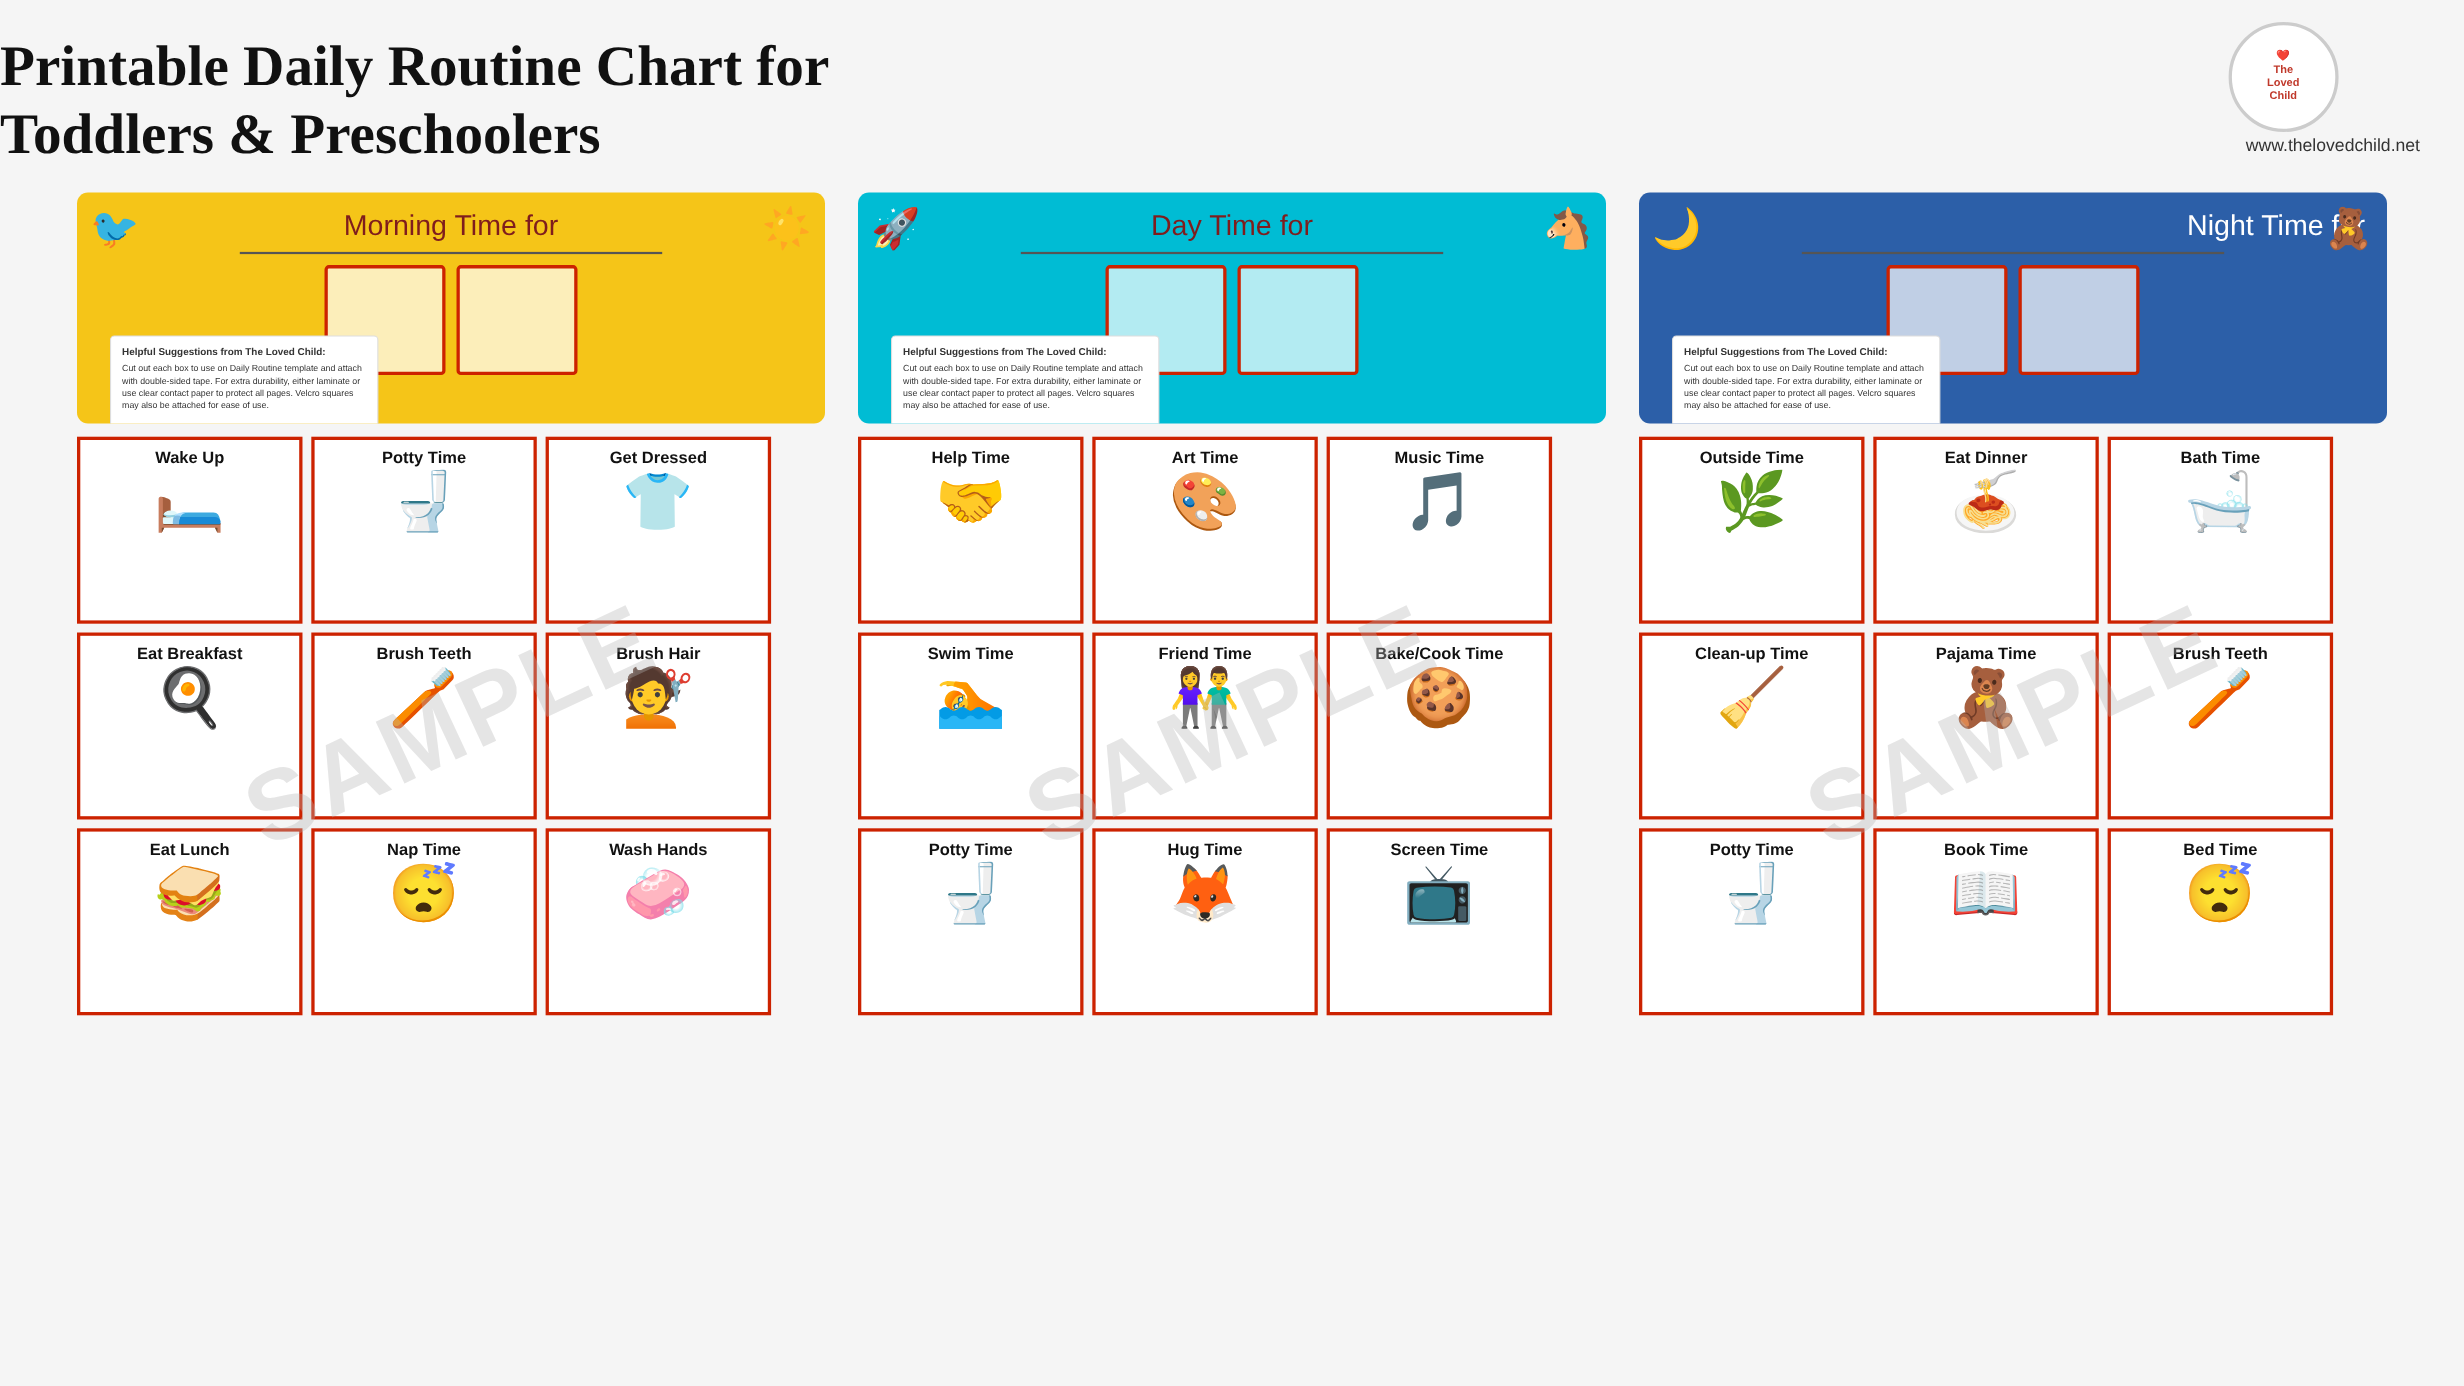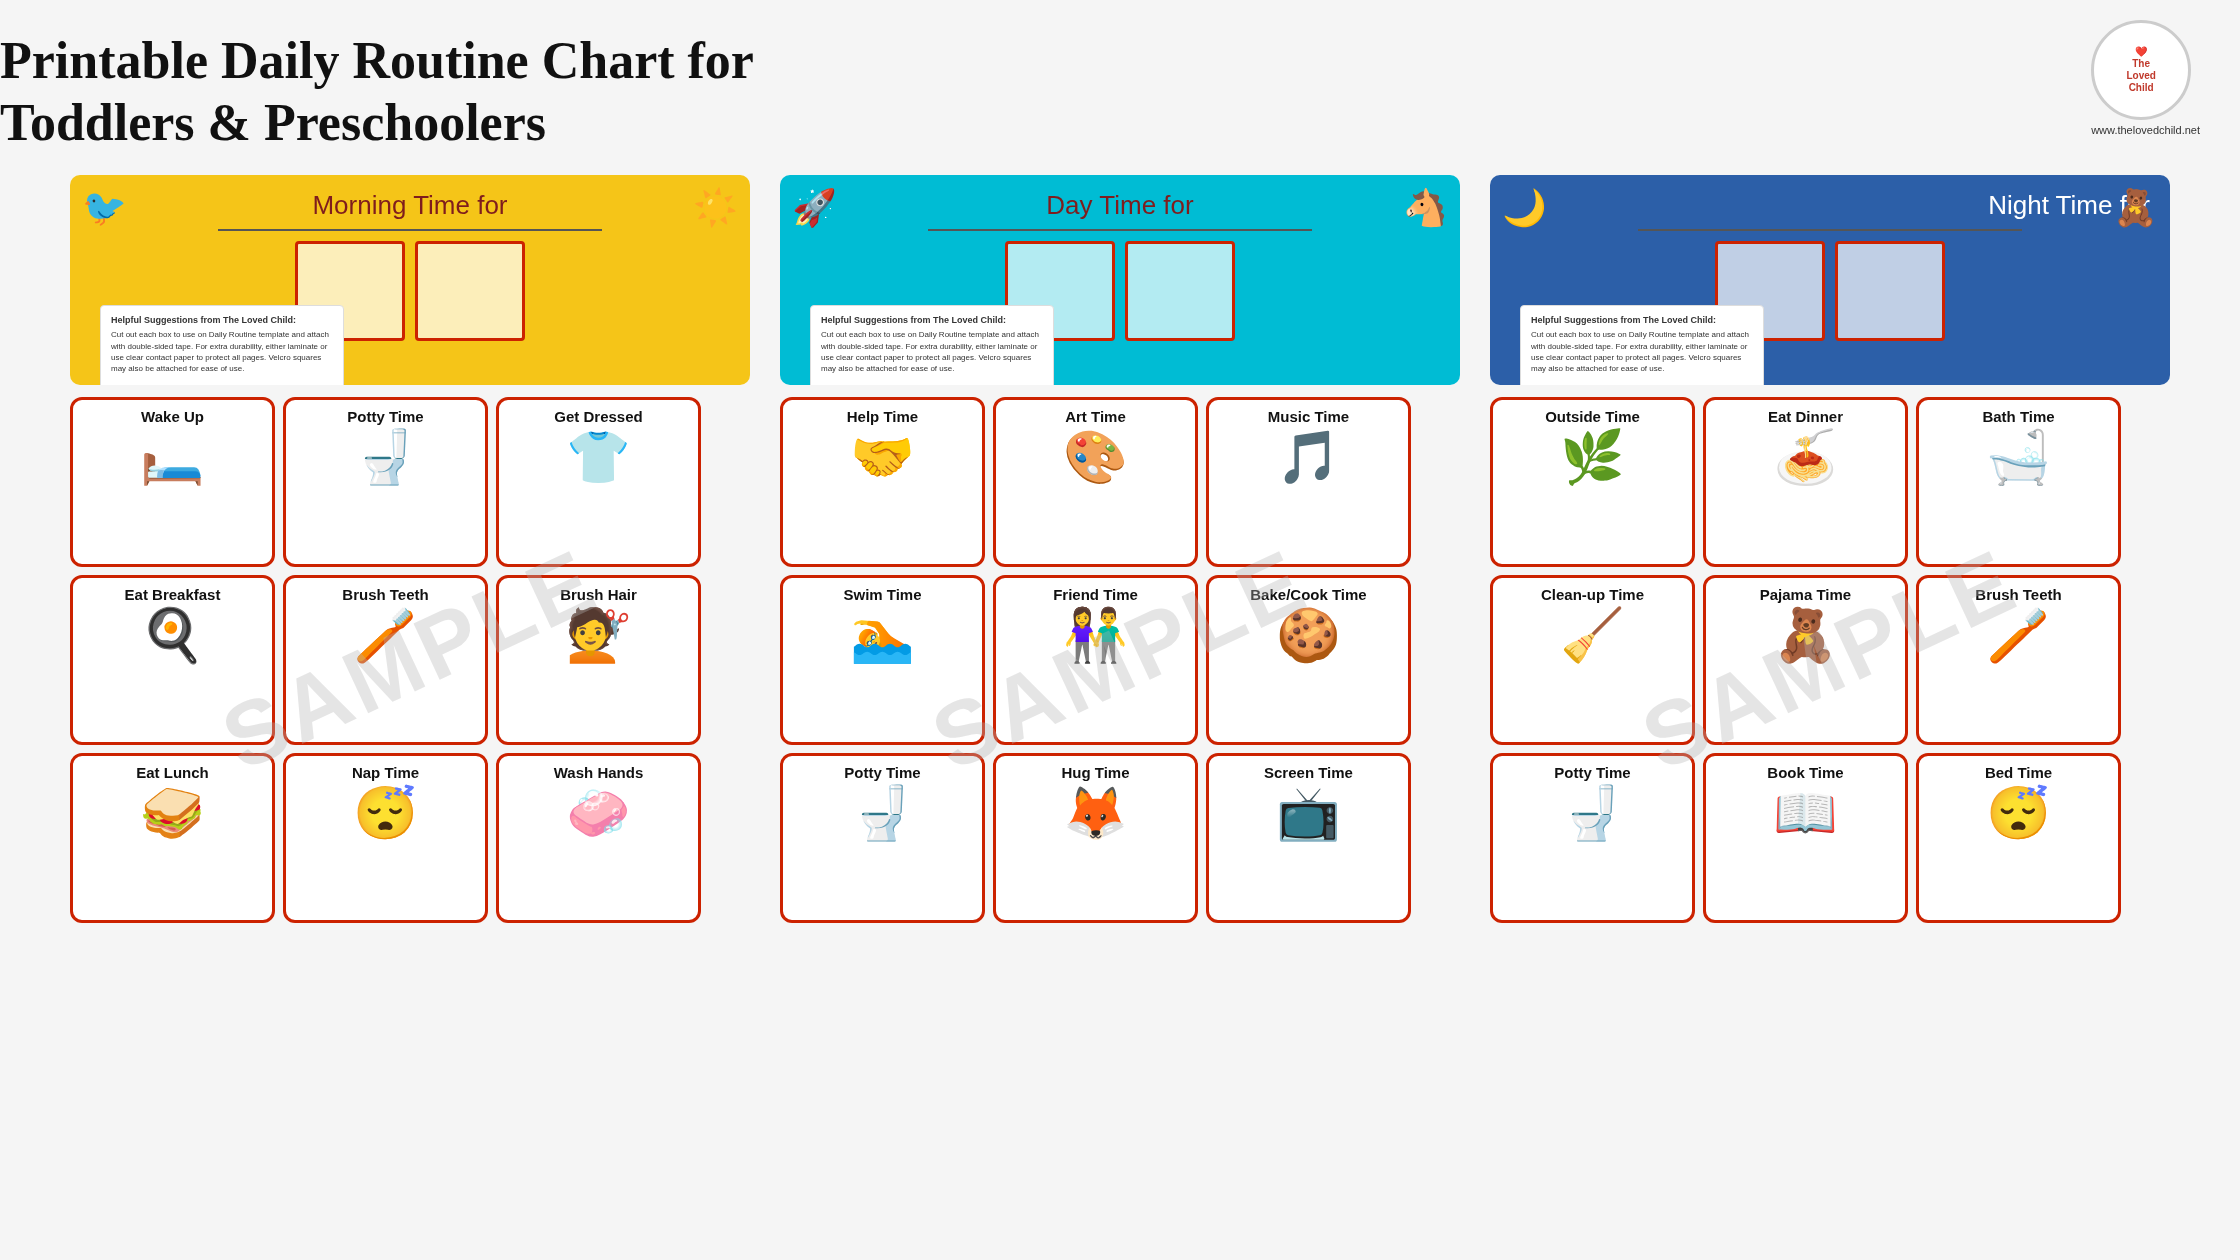--- a/index.html
+++ b/index.html
@@ -35,23 +35,24 @@
       display: flex;
       align-items: center;
       justify-content: center;
       font-size: 10px;
       font-weight: bold;
       color: #c0392b;
       text-align: center;
       line-height: 1.2;
     }
     .logo-text {
-      font-size: 11px;
+      font-size: 16px;
       color: #333;
       margin-top: 4px;
+      margin-left: 16px;
     }
     .charts-row {
       display: flex;
       flex-direction: row;
       gap: 30px;
       padding: 0 50px;
       justify-content: center;
     }
     .chart-section {
       display: flex;
@@ -131,21 +132,21 @@
     }
     .cards-row {
       display: flex;
       gap: 8px;
     }
     .activity-card {
       width: 205px;
       height: 170px;
       border: 3px solid #cc2200;
       background: #fff;
-      border-radius: 12px;
+      border-radius: 0;
       display: flex;
       flex-direction: column;
       align-items: center;
       justify-content: flex-start;
       padding: 8px 5px 5px 5px;
       position: relative;
     }
     .activity-card-title {
       font-size: 15px;
       font-weight: bold;

